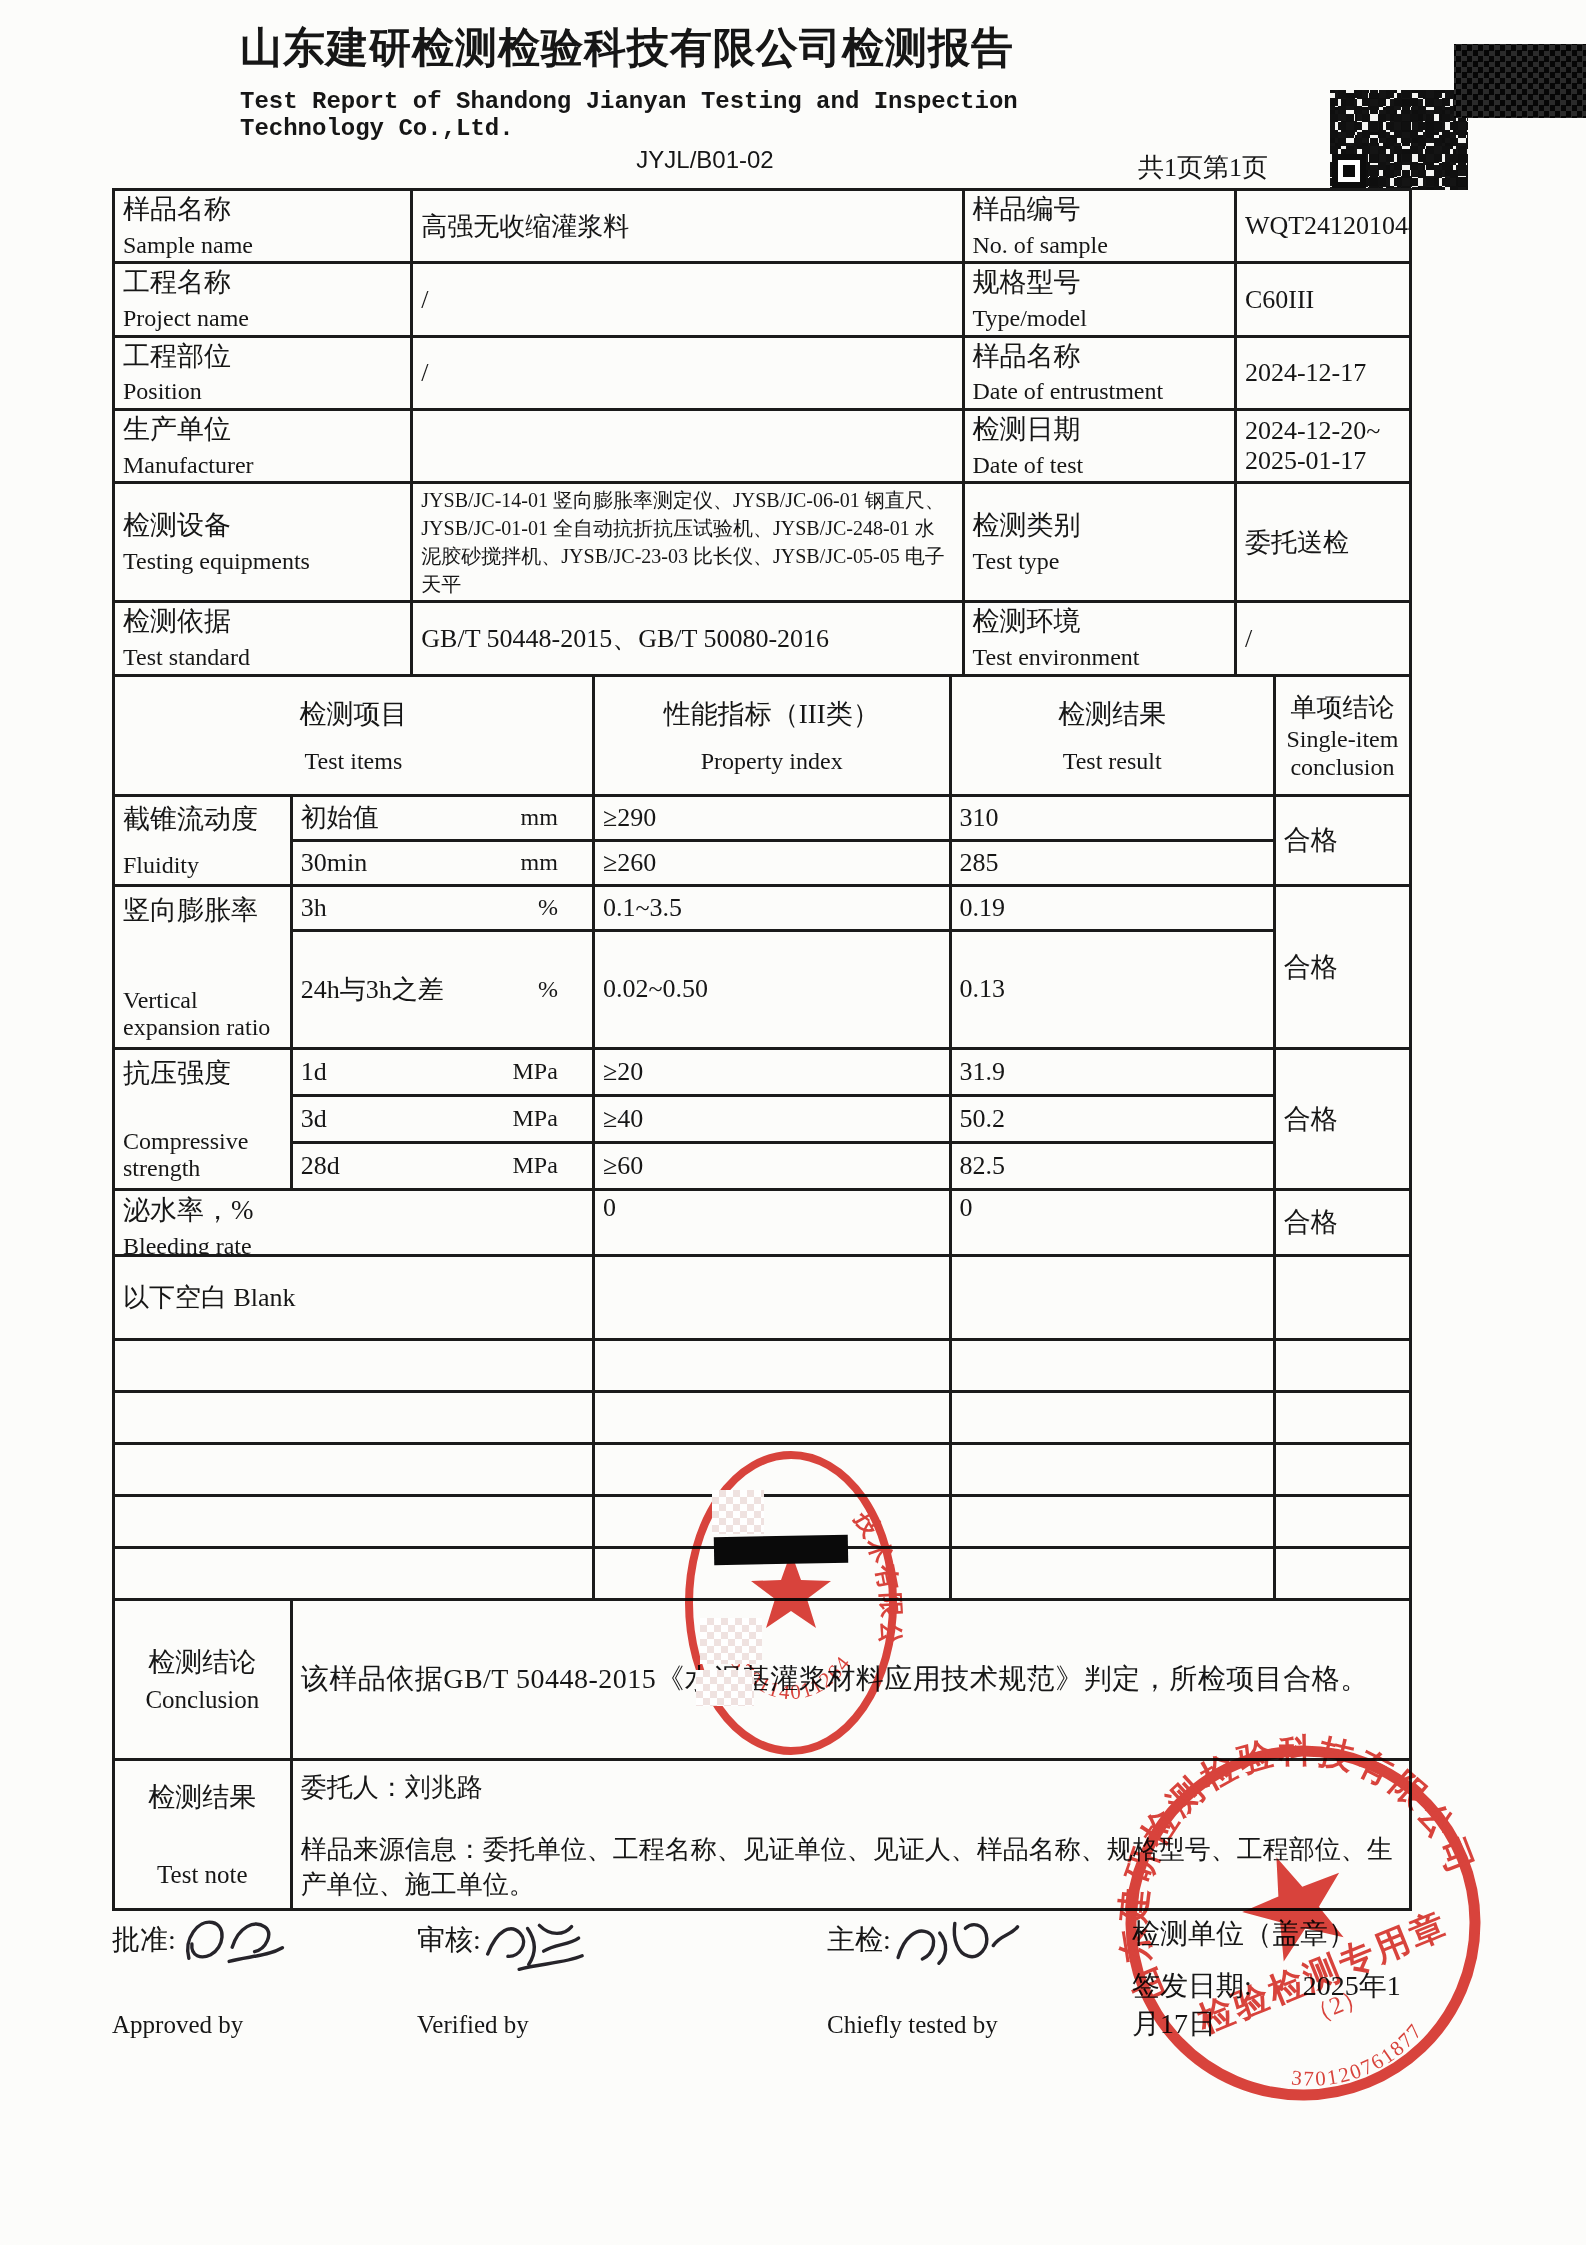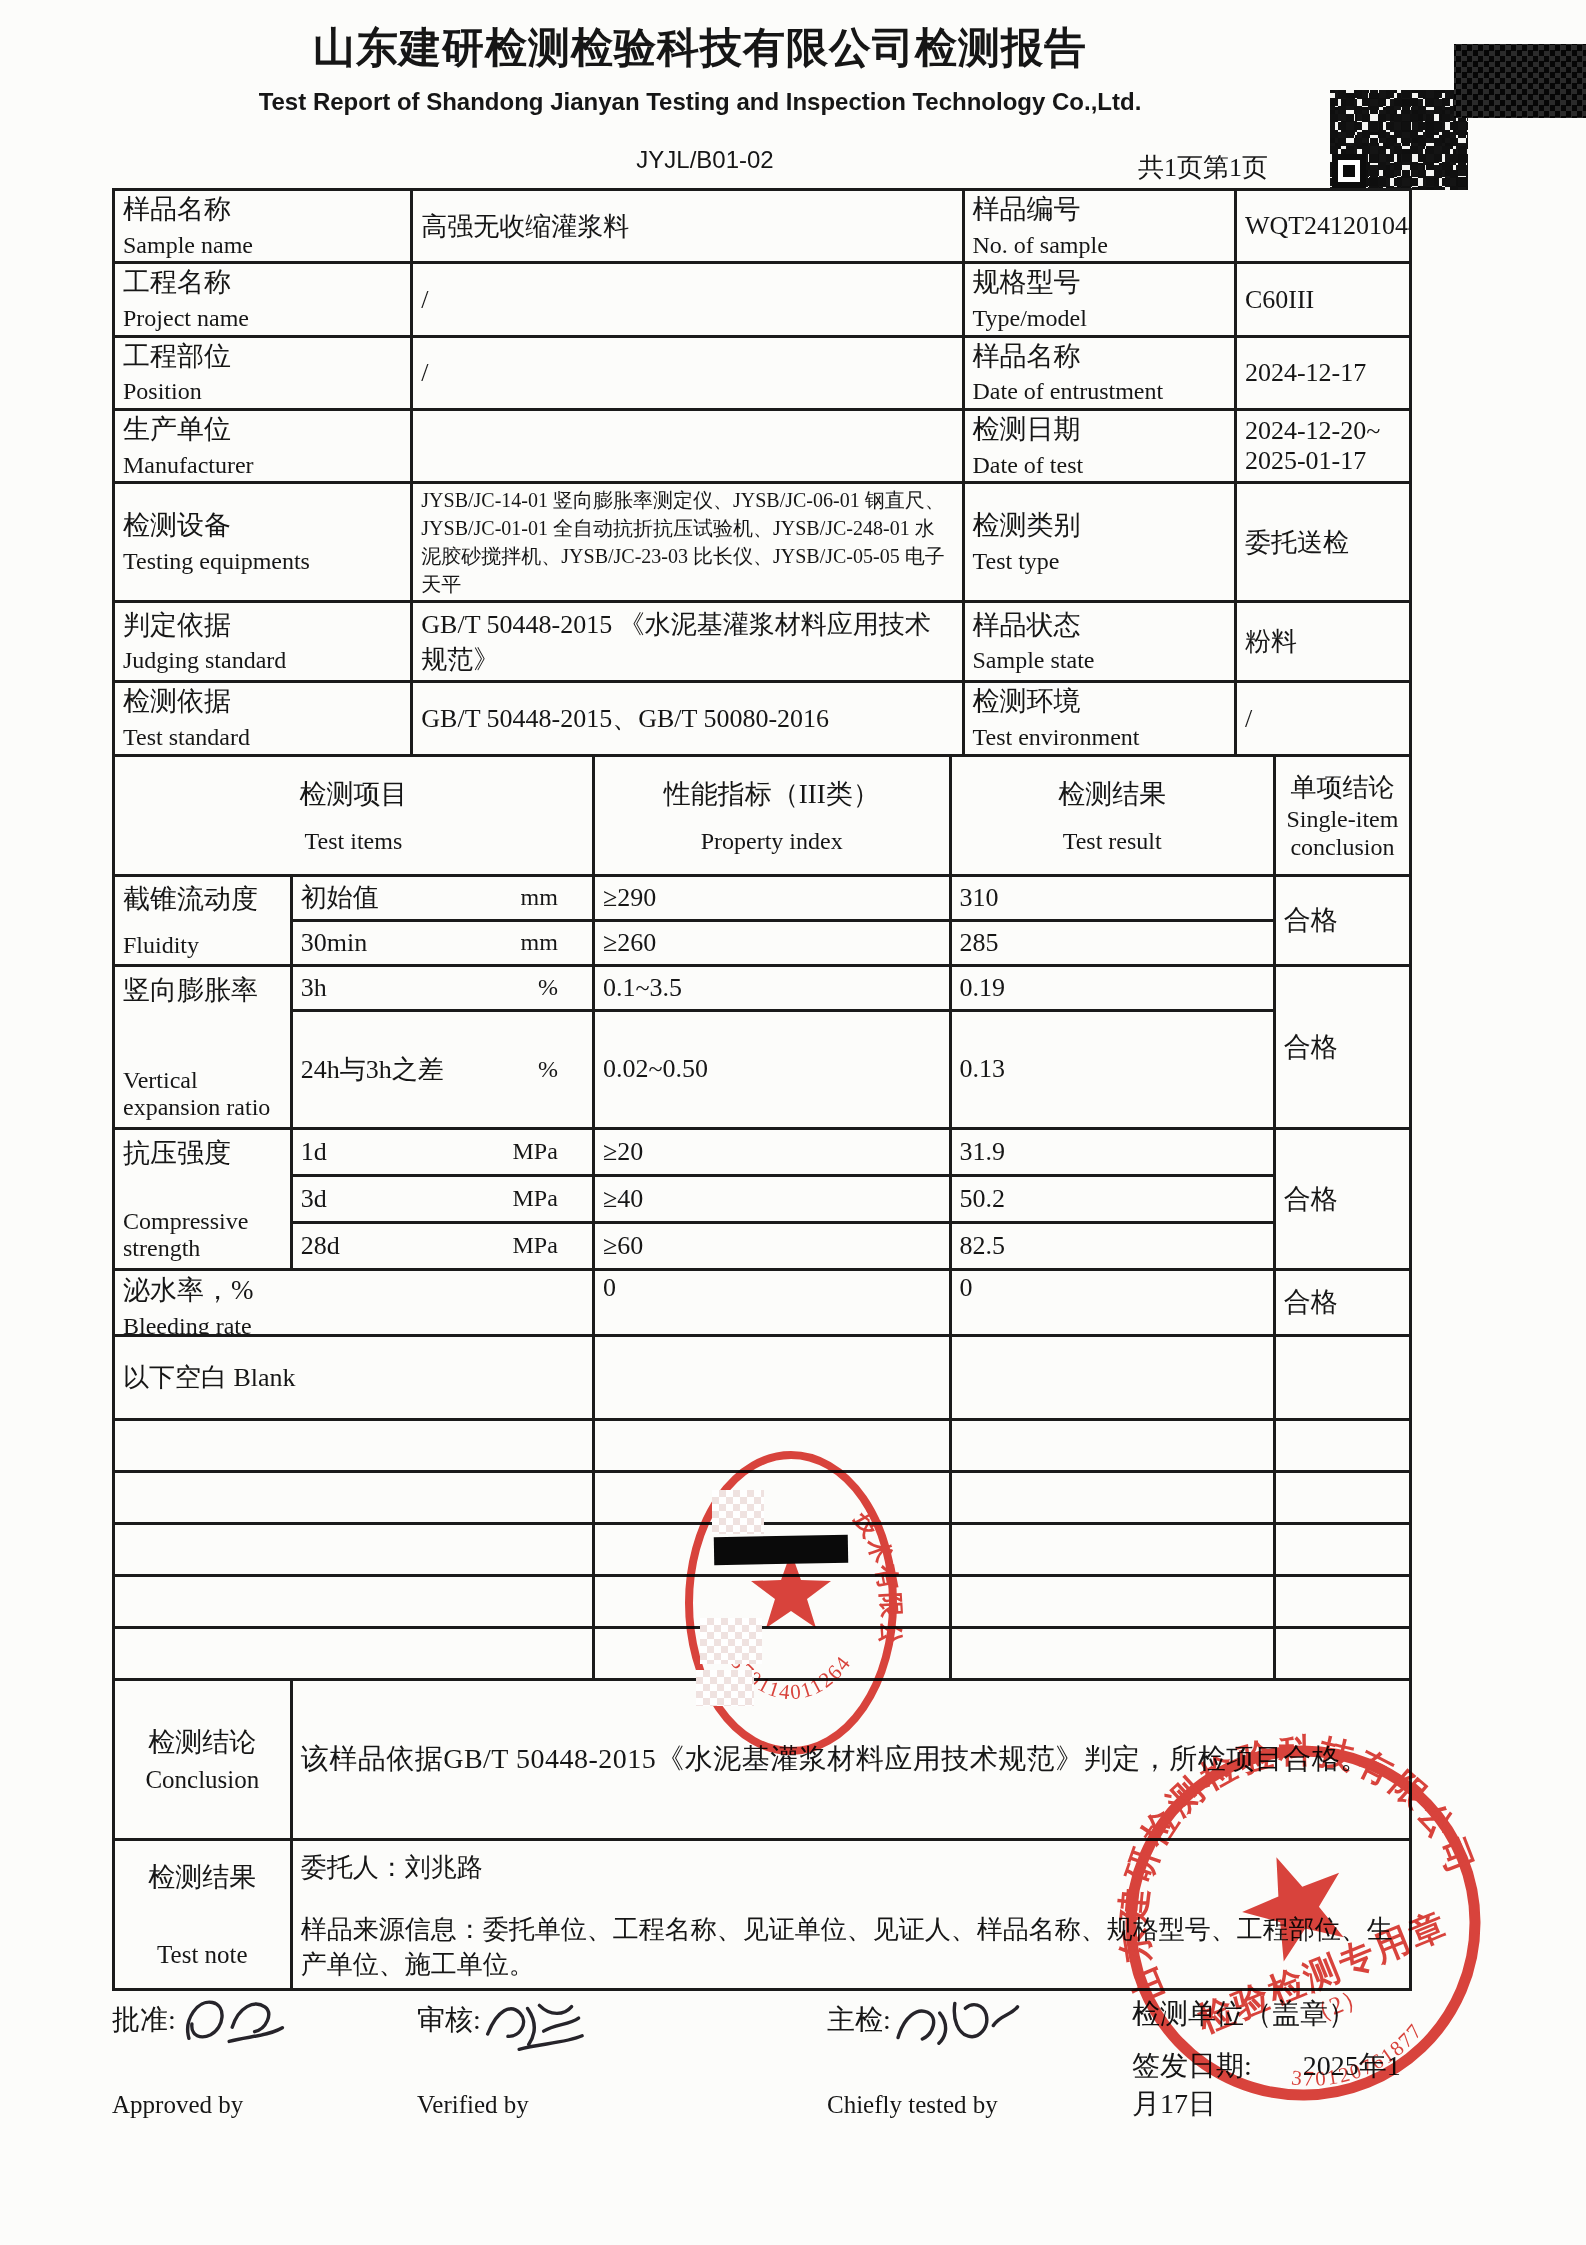--- a/index.html
+++ b/index.html
@@ -3,22 +3,22 @@
 <meta charset="utf-8">
 <style>
   html,body{margin:0;padding:0;background:#e8e8e6;}
   .page{position:relative;width:1586px;height:2245px;background:#fcfcfa;
         font-family:"Liberation Serif","DejaVu Serif",serif;color:#161616;overflow:hidden;}
   .abs{position:absolute;}
 
   
   .cma{left:104px;top:26px;width:170px;text-align:center;}
   .cma .num{font-size:19px;margin-top:2px;font-family:"Liberation Sans","DejaVu Sans",sans-serif;letter-spacing:0.5px;}
-  .titleblock{left:240px;top:20px;width:920px;text-align:center;
-        font-family:Liberation Sans, sans-serif;}
+  .titleblock{left:240px;top:20px;width:920px;
+        font-family:Liberation Mono, monospace;}
   .titleblock .tzh{font-size:42px;font-weight:bold;letter-spacing:1px;}
   .titleblock .ten{font-size:24px;font-weight:bold;margin-top:12px;}
   .formcode{left:555px;top:146px;width:300px;text-align:center;font-size:24px;
         font-family:"Liberation Sans","DejaVu Sans",sans-serif;}
   .pagenote{left:1138px;top:150px;font-size:26px;}
   .qr{left:1330px;top:90px;width:138px;height:100px;
       background:
         repeating-conic-gradient(#101010 0 25%, transparent 0 50%) 0 0/16px 16px,
         repeating-conic-gradient(#141414 0 25%, transparent 0 50%) 5px 9px/22px 22px,
         repeating-conic-gradient(transparent 0 25%, #0e0e0e 0 50%) 11px 3px/28px 28px,
@@ -167,32 +167,20 @@
         <td class="lab">
           <div class="zh">检测设备</div>
           <div class="en">Testing equipments</div>
             </td>
         <td class="val equip">JYSB/JC-14-01 竖向膨胀率测定仪、JYSB/JC-06-01 钢直尺、JYSB/JC-01-01 全自动抗折抗压试验机、JYSB/JC-248-01 水泥胶砂搅拌机、JYSB/JC-23-03 比长仪、JYSB/JC-05-05 电子天平</td>
         <td class="lab">
           <div class="zh">检测类别</div>
           <div class="en">Test type</div>
             </td>
         <td class="val pre">委托送检</td>
-      </tr>
-      <tr style="height:80px">
-        <td class="lab">
-          <div class="zh">判定依据</div>
-          <div class="en">Judging standard</div>
-            </td>
-        <td class="val pre">GB/T 50448-2015 《水泥基灌浆材料应用技术规范》</td>
-        <td class="lab">
-          <div class="zh">样品状态</div>
-          <div class="en">Sample state</div>
-            </td>
-        <td class="val pre">粉料</td>
       </tr>
       <tr style="height:70px">
         <td class="lab">
           <div class="zh">检测依据</div>
           <div class="en">Test standard</div>
             </td>
         <td class="val pre">GB/T 50448-2015、GB/T 50080-2016</td>
         <td class="lab">
           <div class="zh">检测环境</div>
           <div class="en">Test environment</div>

